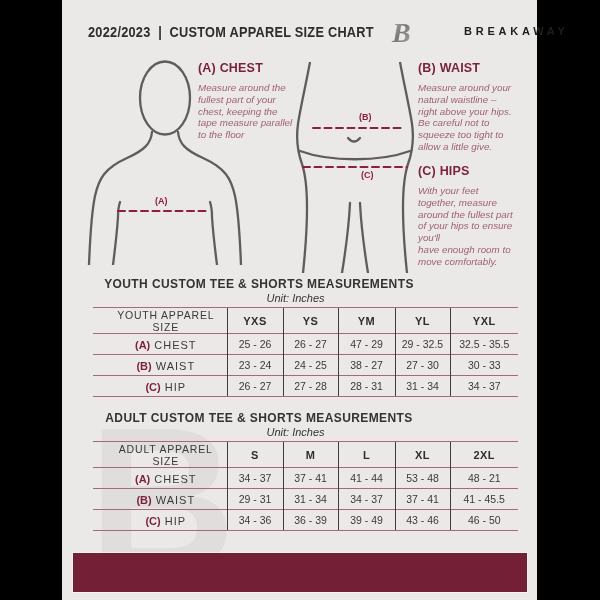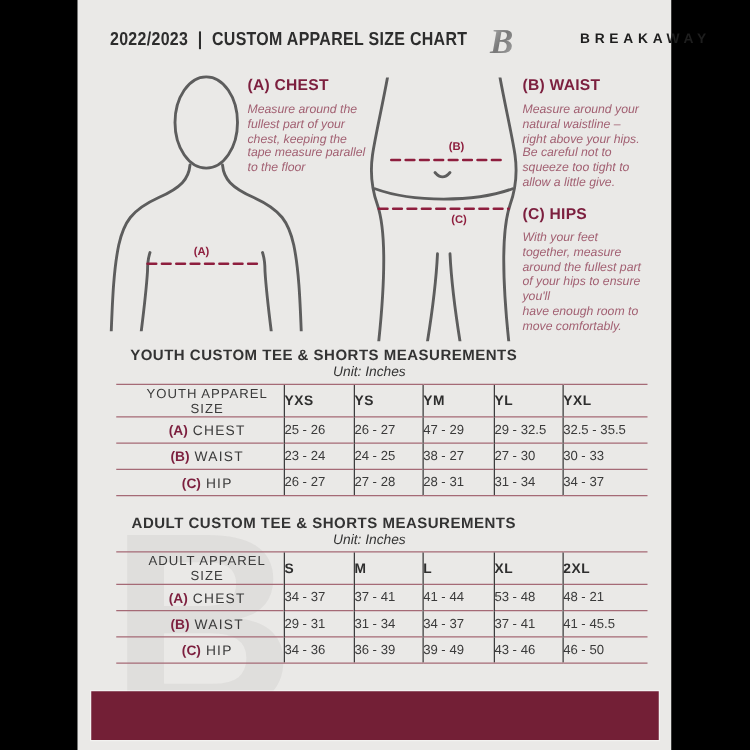--- a/index.html
+++ b/index.html
@@ -32,21 +32,21 @@
   .sec-title{position:absolute;left:62px;width:394px;text-align:center;font-size:12px;font-weight:700;
              color:#333;letter-spacing:.4px;z-index:2;}
   .sec-unit{position:absolute;left:62px;width:411px;text-align:center;font-size:11px;font-style:italic;
             color:#333;z-index:2;margin-left:28px;}
   
   .size-table{position:absolute;left:93px;width:425px;border-collapse:collapse;table-layout:fixed;z-index:2;}
   .size-table th,.size-table td{padding:0;border-top:1.5px solid var(--table-line);}
   .size-table tr{height:21px;}
   .size-table tr.head-row{height:26px;}
   .size-table tr.last th,.size-table tr.last td{border-bottom:1.5px solid var(--table-line);}
-  .size-table th:not(.lbl),.size-table td:not(.lbl){border-left:1.2px solid #3d3d3d;text-align:left;}
+  .size-table th:not(.lbl),.size-table td:not(.lbl){border-left:1.2px solid #3d3d3d;text-align:center;}
   .size-table .lbl{text-align:center;padding-left:12px;}
   .size-table th.lbl{font-weight:400;font-size:10.5px;letter-spacing:.8px;color:#3a3a3a;}
   .size-table th.size{font-weight:700;font-size:11px;color:#2e2e2e;letter-spacing:.5px;}
   .size-table td.val{font-size:10.5px;color:#3a3a3a;}
   .pfx{font-weight:700;color:var(--accent);font-size:11px;margin-right:4px;}
   .nm{color:#3a3a3a;font-size:11px;letter-spacing:1px;}
   
   .footer-bar{position:absolute;left:73px;top:553px;width:454px;height:39px;background:var(--footer);
               box-shadow:0 0 0 1px rgba(255,255,255,.4);z-index:3;}
 </style>

